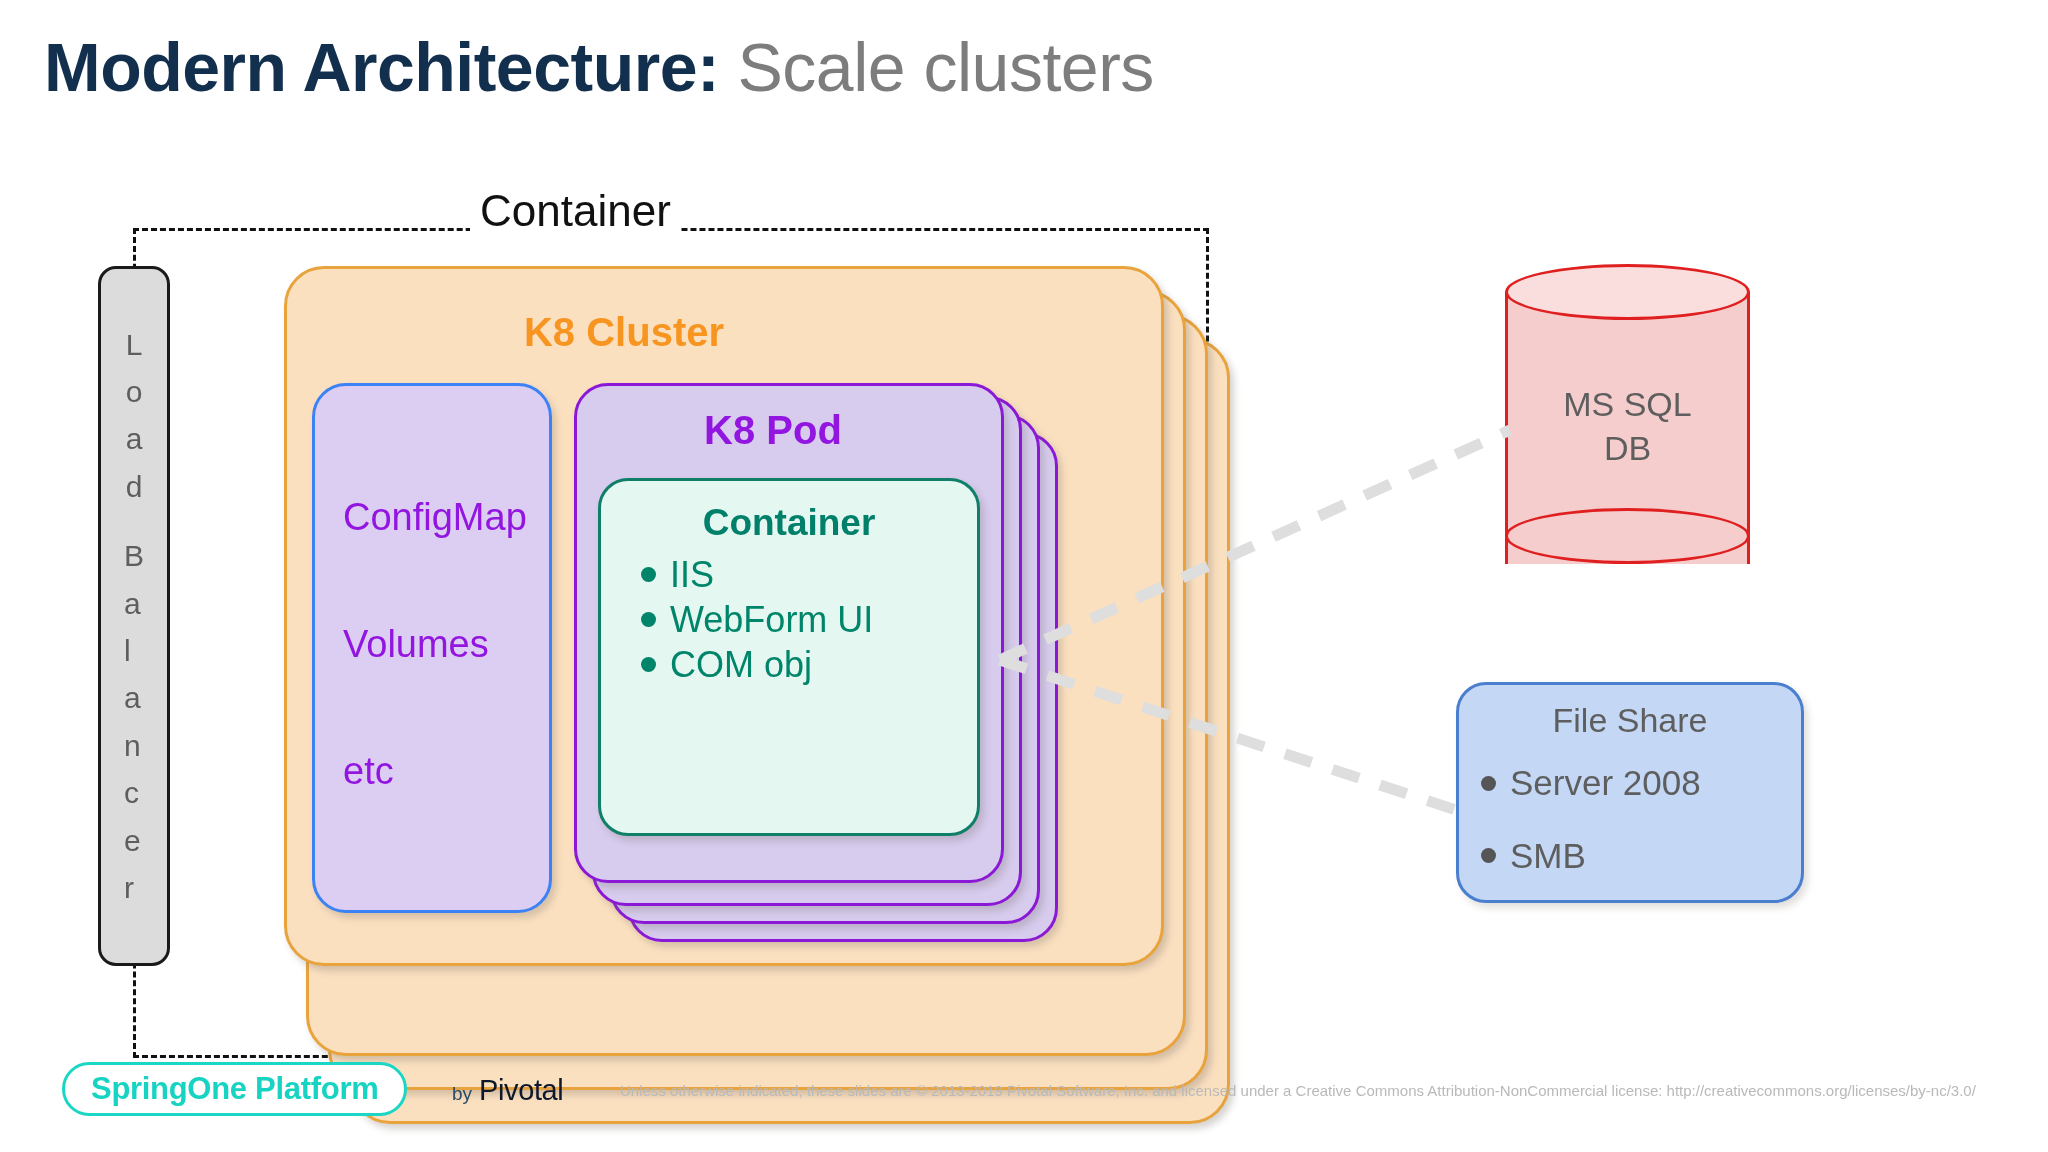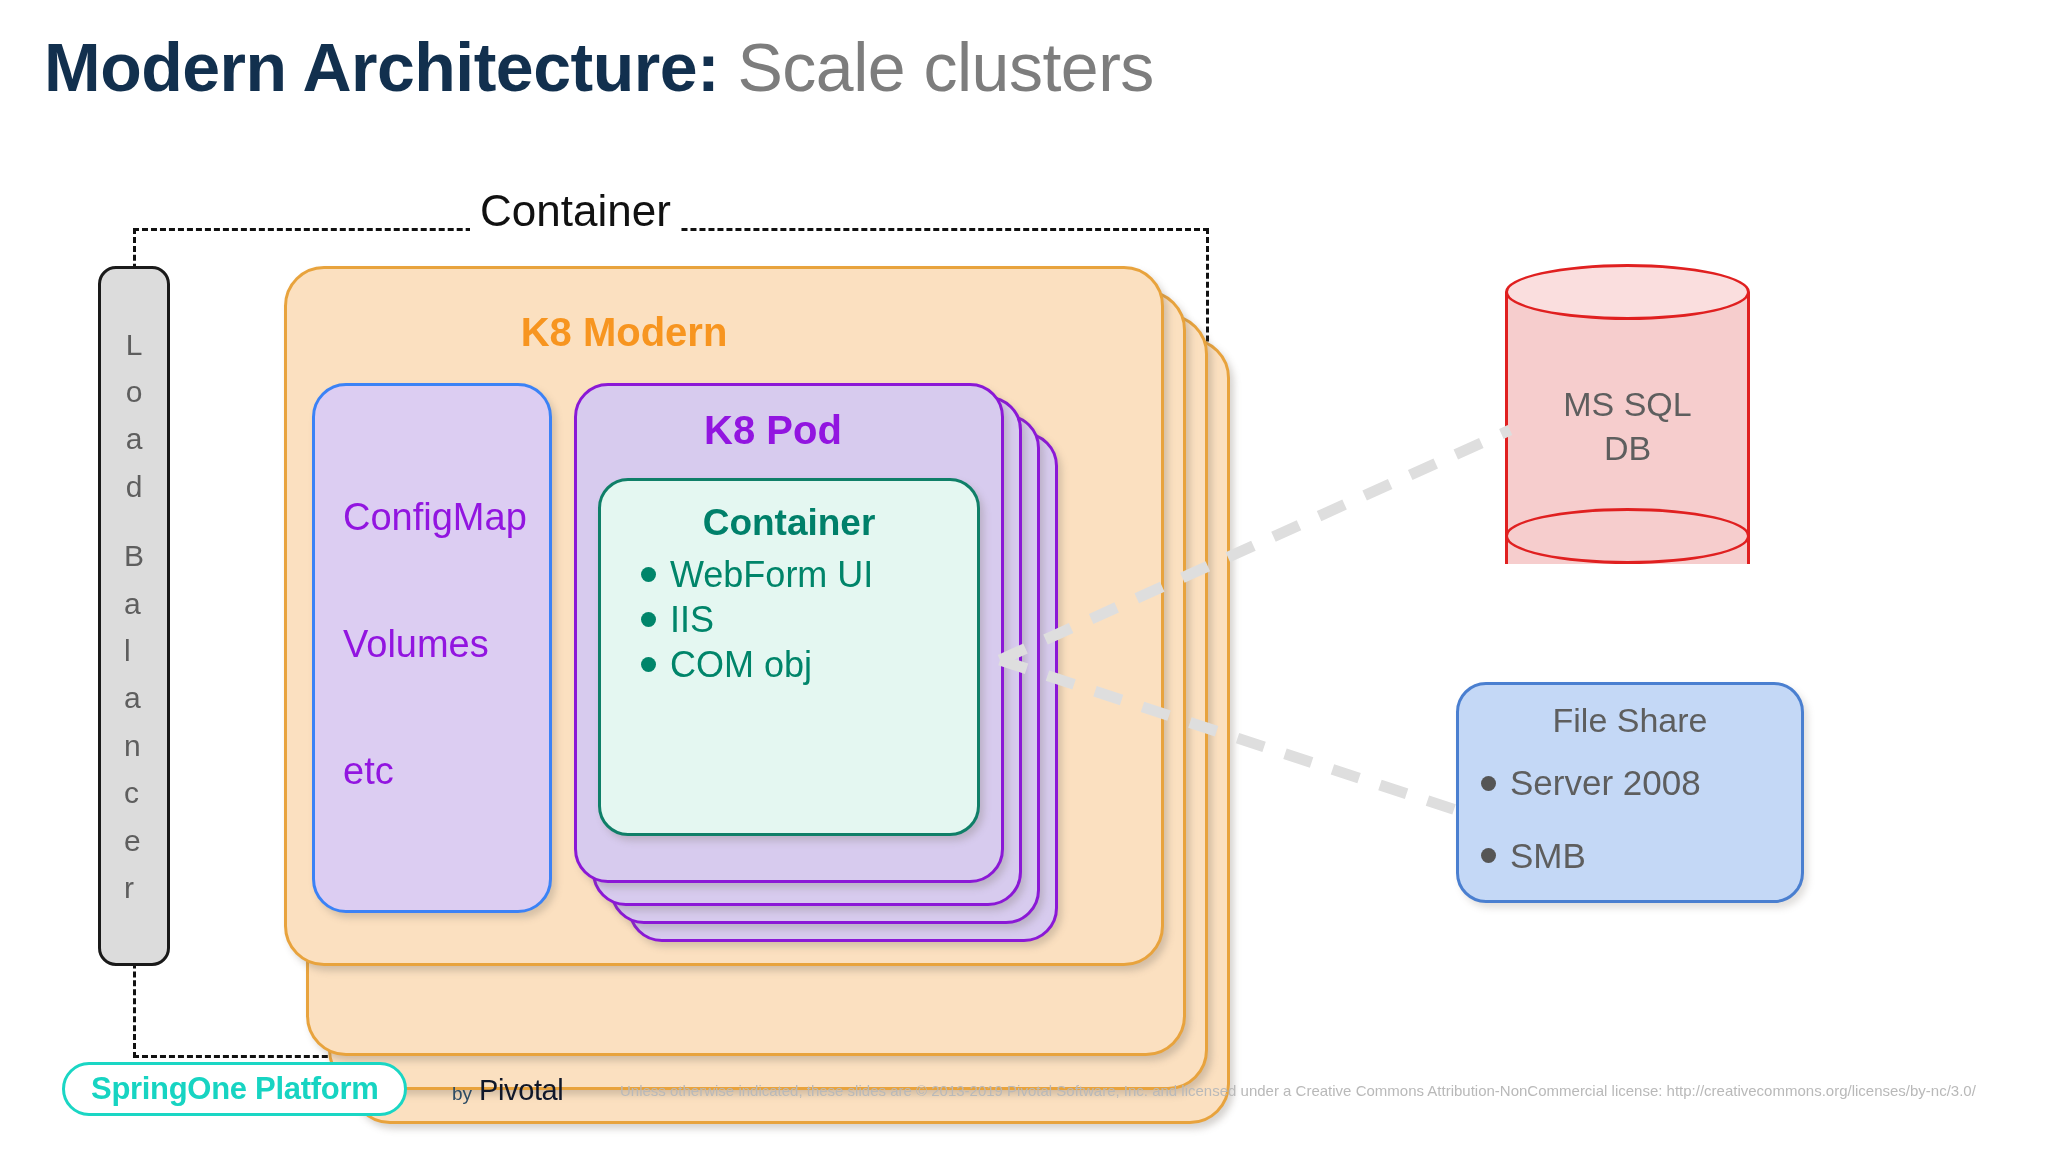--- a/index.html
+++ b/index.html
@@ -395,46 +395,46 @@
     <div>c</div>
     <div>e</div>
     <div>r</div>
   </div>
 </div>
 
 <div class="cluster-layer" id="cluster-back3"></div>
 <div class="cluster-layer" id="cluster-back2"></div>
 <div class="cluster-layer" id="cluster-back1"></div>
 <div class="cluster-layer" id="cluster-front"></div>
-<div id="cluster-title">K8 Modern</div>
+<div id="cluster-title">K8 Cluster</div>
 
 <div id="configmap-box">
   <div class="cm-item">ConfigMap</div>
   <div class="cm-item">Volumes</div>
   <div class="cm-item">etc</div>
 </div>
 
 <div class="pod-layer" id="pod-back3"></div>
 <div class="pod-layer" id="pod-back2"></div>
 <div class="pod-layer" id="pod-back1"></div>
 <div class="pod-layer" id="pod-front"></div>
 <div id="pod-title">K8 Pod</div>
 
 <div id="windows-container">
   <div id="wc-title">
     <div>Container</div>
   </div>
   <ul id="wc-list">
     <li>
         <span class="bullet-teal"></span>
-        <span>WebForm UI</span>
+        <span>IIS</span>
       </li>
     <li>
         <span class="bullet-teal"></span>
-        <span>IIS</span>
+        <span>WebForm UI</span>
       </li>
     <li>
         <span class="bullet-teal"></span>
         <span>COM obj</span>
       </li>
   </ul>
 </div>
 
 <svg id="connectors">
   <line x1="1000" y1="660" x2="1510" y2="430" stroke="#dedede" stroke-width="11" stroke-dasharray="28,22" stroke-linecap="butt"></line>

